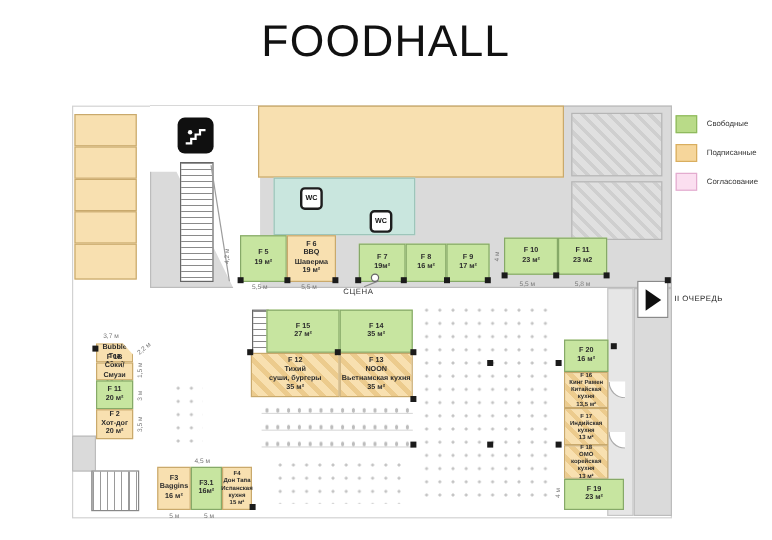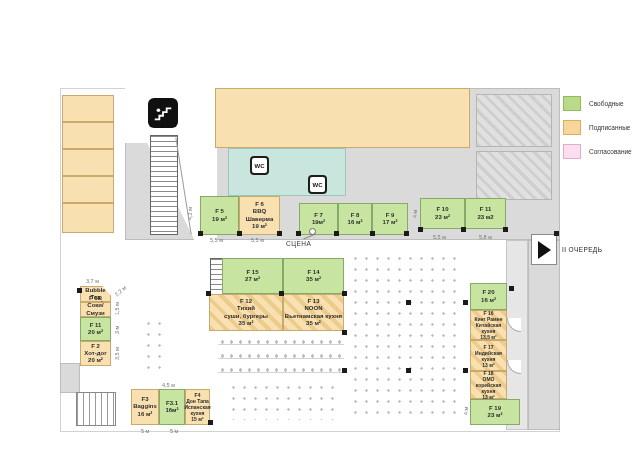--- a/index.html
+++ b/index.html
@@ -50,20 +50,21 @@
   #phase-label{position:absolute;left:562px;top:246px;font-size:6.5px;color:#222;letter-spacing:.4px;}
   #esc-icon{position:absolute;left:148px;top:98px;width:30px;height:30px;background:#101010;border-radius:6px;
             display:flex;align-items:center;justify-content:center;}
   #esc-diag{position:absolute;left:183px;top:137px;width:1px;height:98px;background:#9c9c9c;transform:rotate(-9deg);}
   .outline{position:absolute;border:1px solid #d2d2d2;box-sizing:border-box;}
 </style>
 </head>
 <body>
 <div id="canvas">
 
+<div id="title">FOODHALL</div>
 
 <div class="outline" style="left:60px;top:88px;width:500px;height:344px;"></div>
 
 <div class="abs grey" style="left:125px;top:88px;width:435px;height:152px;"></div>
 
 <div class="abs" style="left:125px;top:88px;width:92px;height:153px;background:#fff;
      clip-path:polygon(0 0,100% 0,100% 100%,76% 100%,24% 36%,0 36%);"></div>
 
 <div class="abs grey" style="left:528px;top:240px;width:32px;height:190px;"></div>
 <div class="abs greylight" style="left:506px;top:240px;width:22px;height:190px;"></div>

